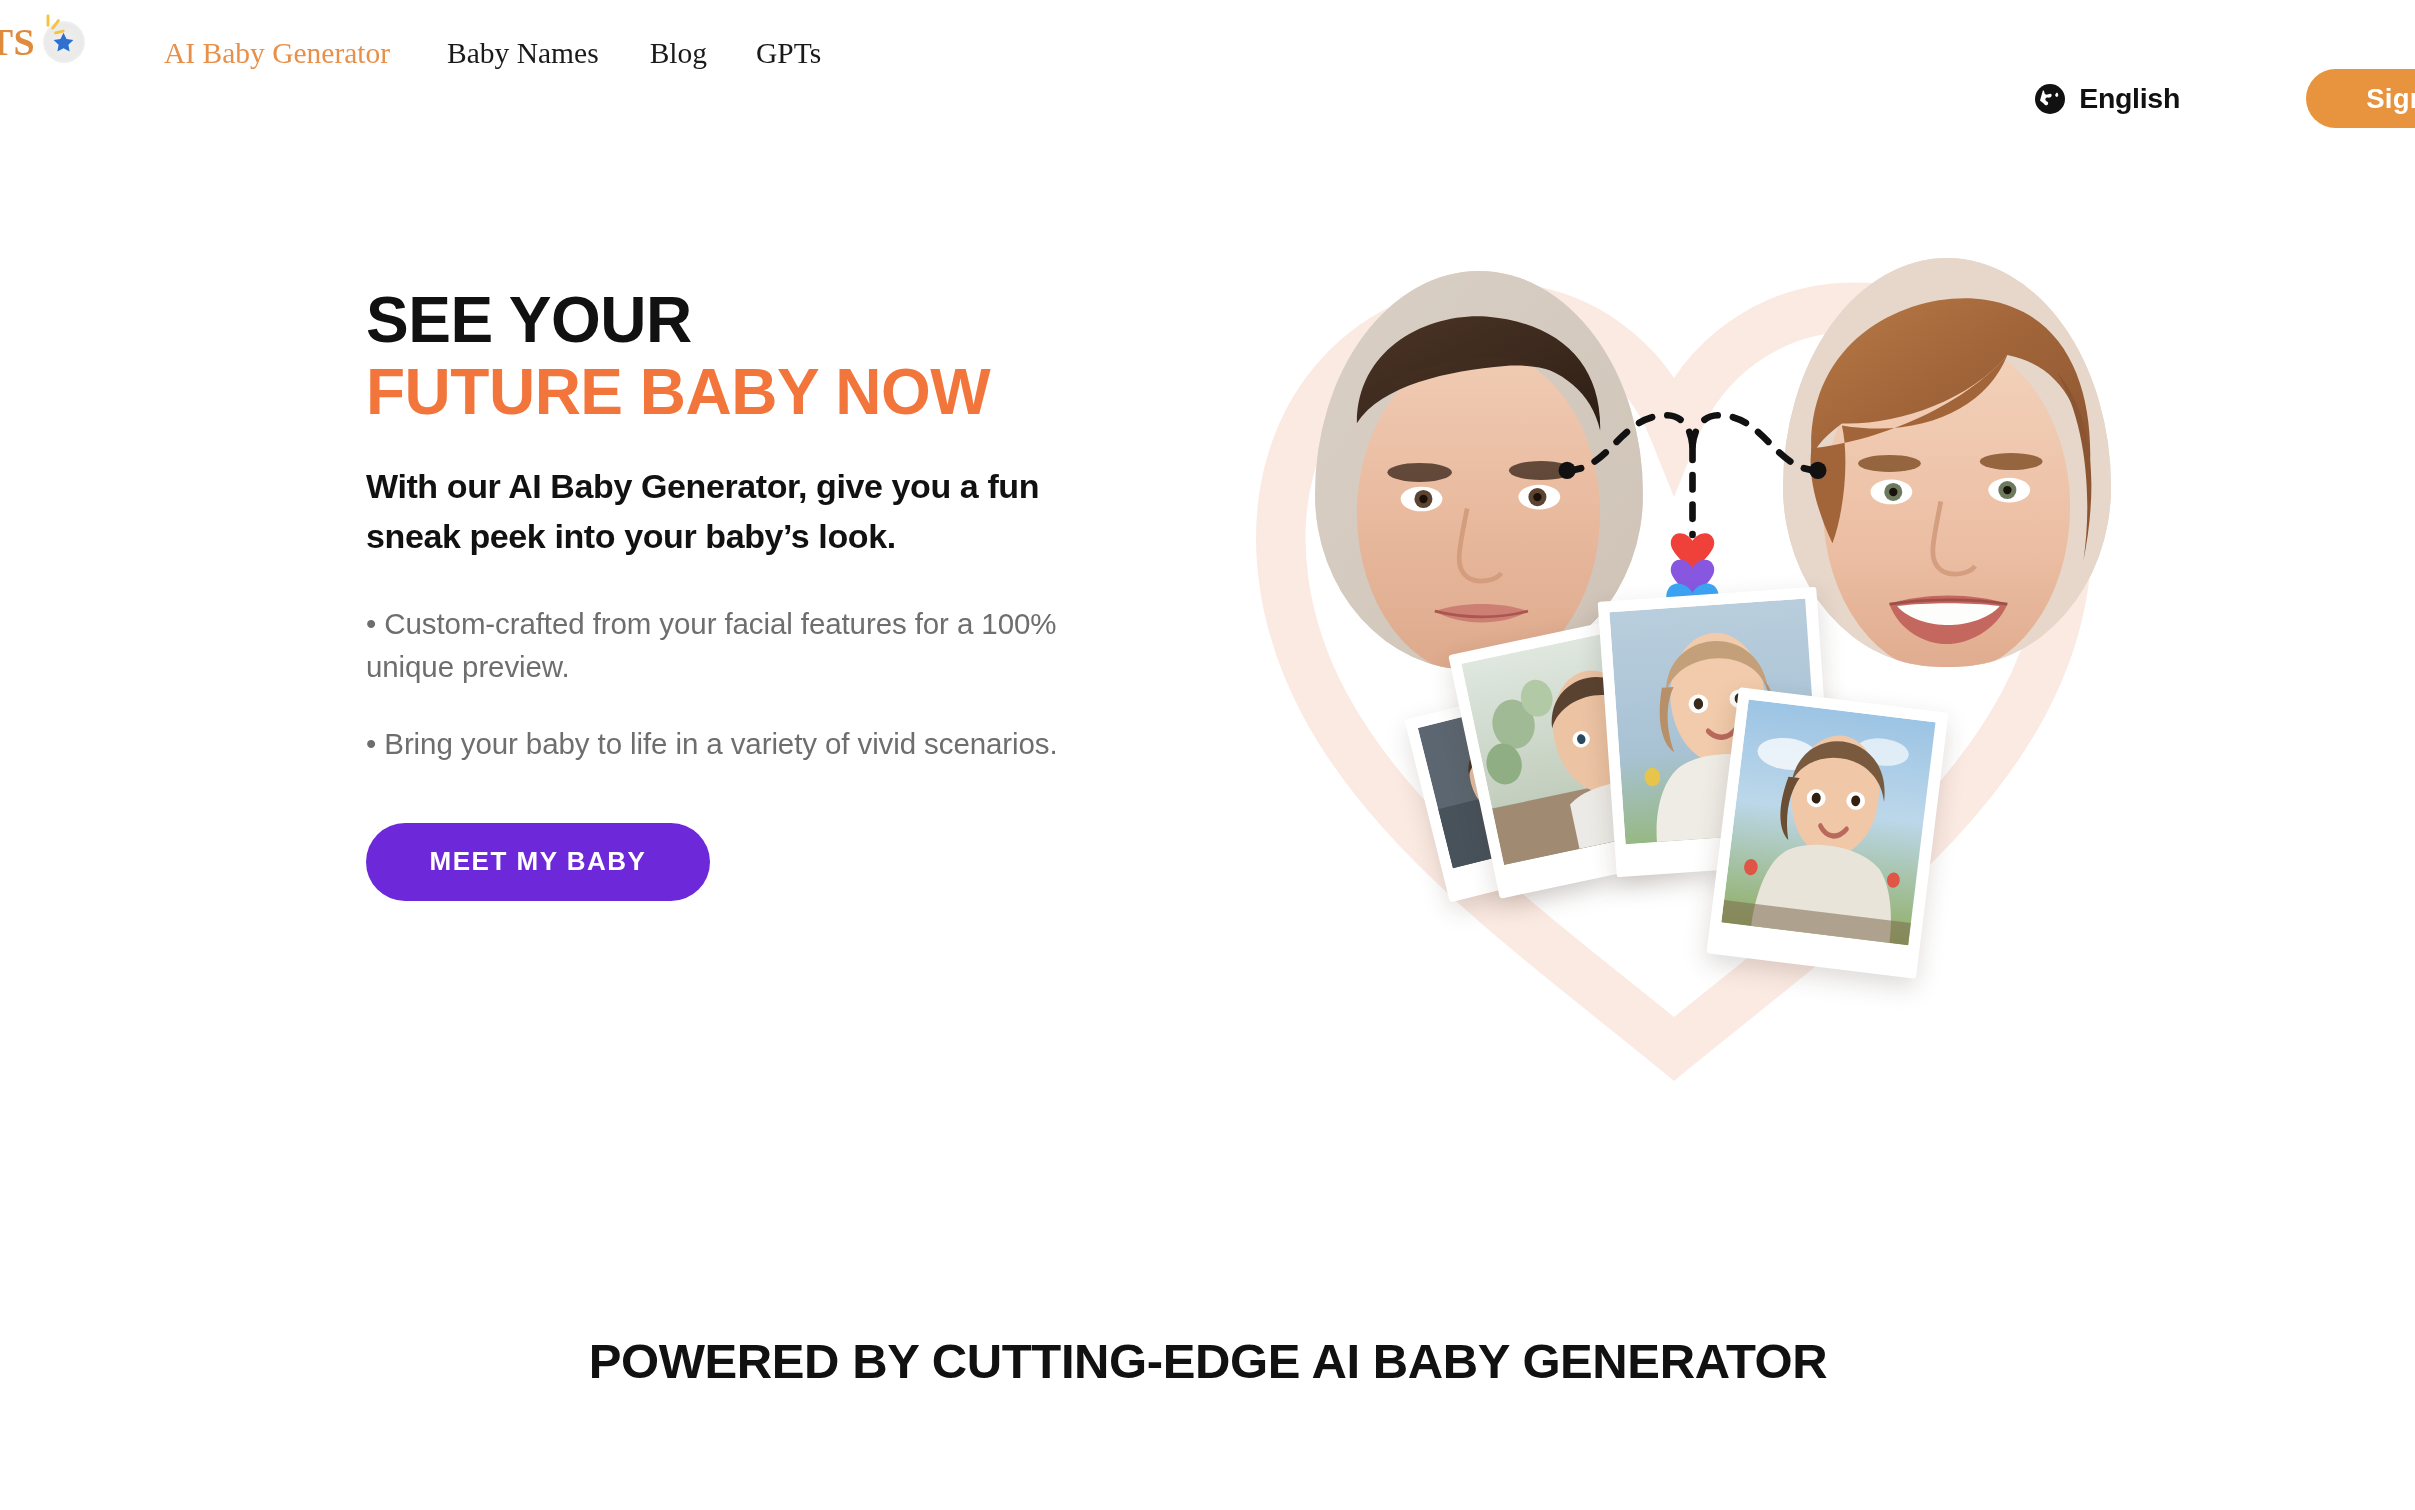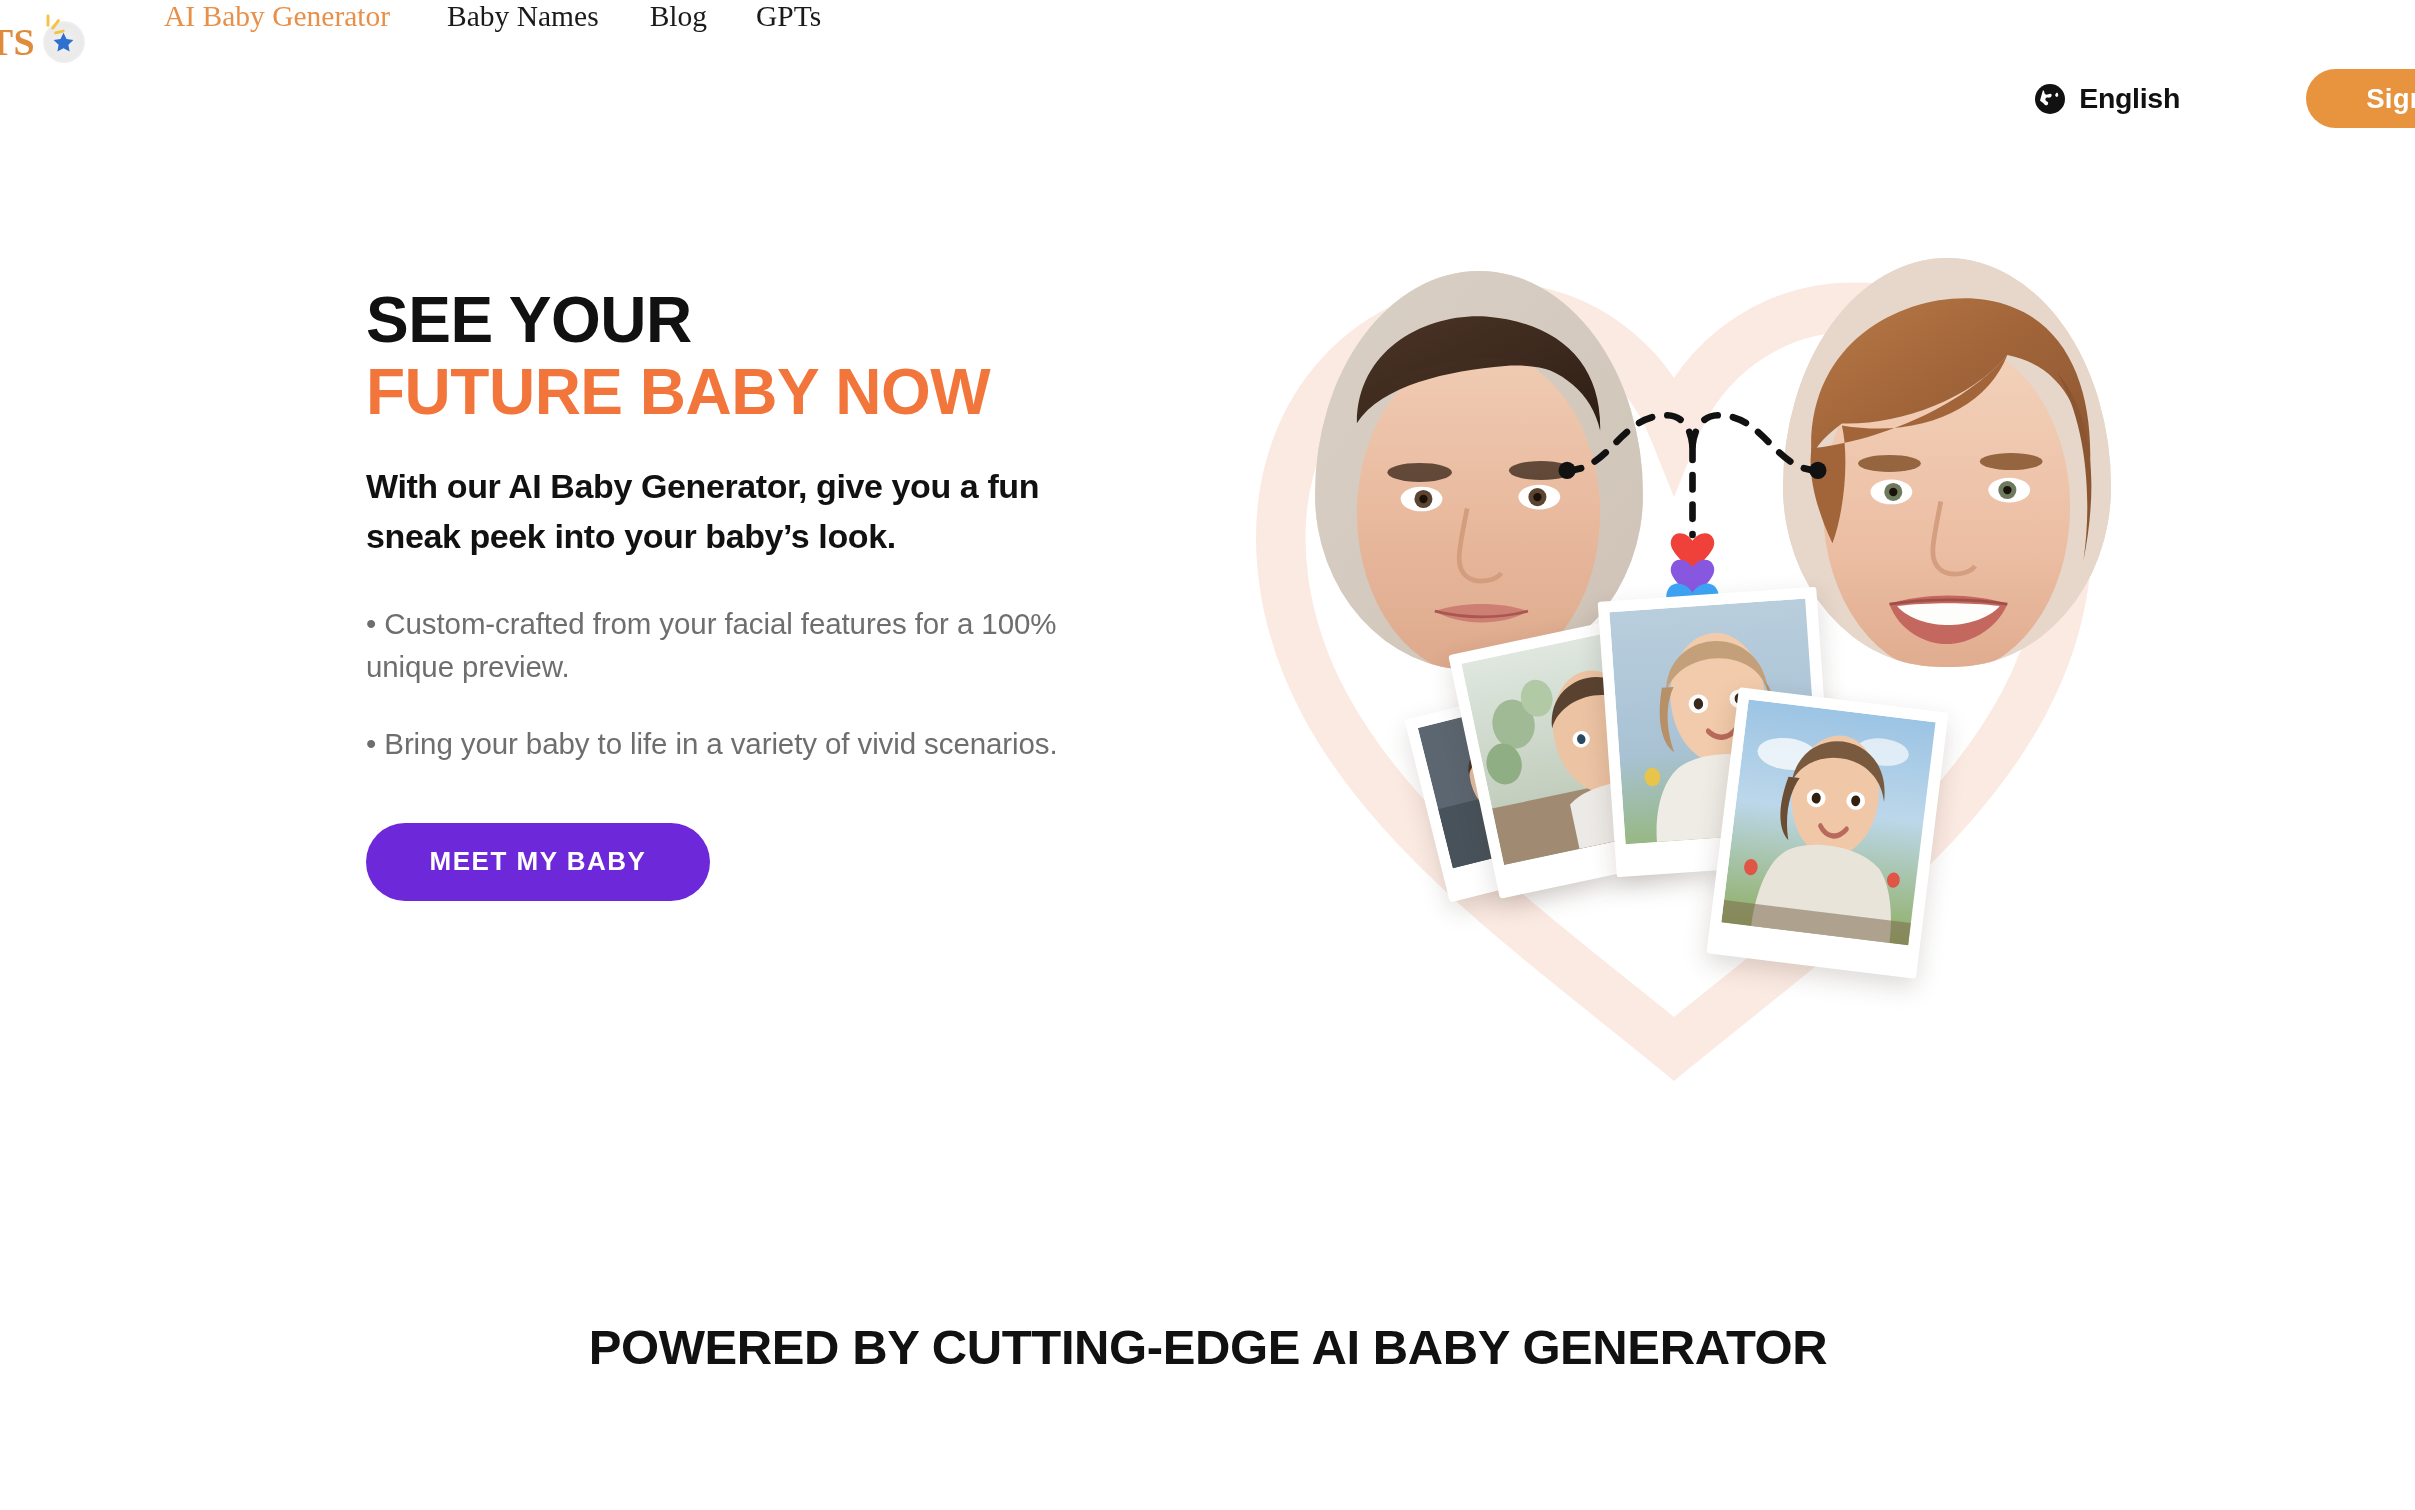--- a/index.html
+++ b/index.html
@@ -50,20 +50,21 @@
     position: absolute;
     left: 65px; top: -7.6px;
     width: 38px; height: 38px;
   }
 
   .nav-links {
     position: absolute;
     left: 164px;
     top: 0; height: 107px;
     display: flex;
+    align-items: center;
     gap: 0;
   }
   .nav-link {
     font-family: "Liberation Serif", serif;
     font-size: 29.5px;
     color: #1a1a1a;
     text-decoration: none;
     white-space: nowrap;
     cursor: pointer;
   }
@@ -231,21 +232,21 @@
     text-align: center;
   }
   .sec-kicker {
     font-size: 46px;
     font-weight: 800;
     color: #F2763B;
     letter-spacing: -0.2px;
     line-height: 1.22;
   }
   .sec-title {
-    margin-top: 15px;
+    margin-top: 29px;
     font-size: 49px;
     font-weight: 800;
     color: #111111;
     letter-spacing: -0.4px;
     line-height: 1.22;
   }
 </style>
 </head>
 <body>
 

